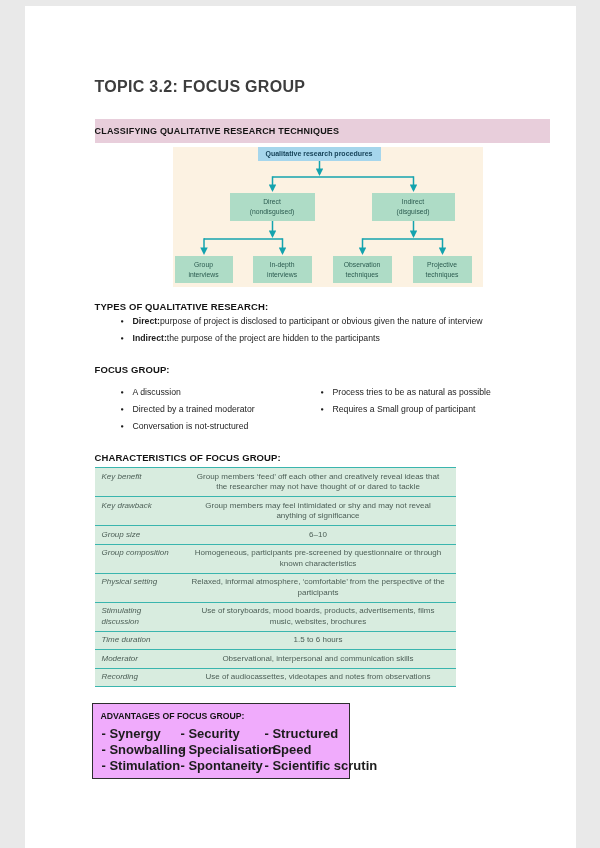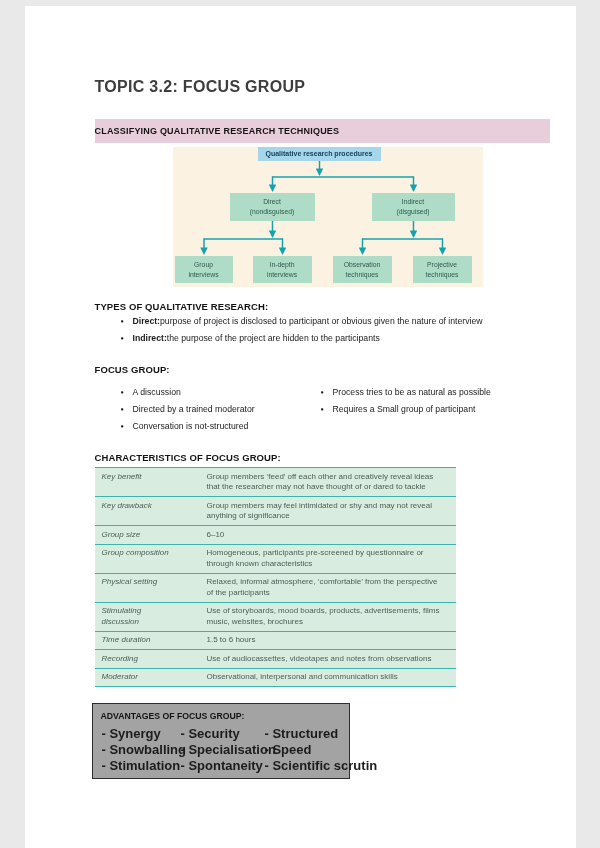--- a/index.html
+++ b/index.html
@@ -58,34 +58,34 @@
   .bold { font-weight:bold; }
   .types-list { left:70px; top:306px; width:500px; }
   .focus-left  { left:70px; top:377px; width:230px; }
   .focus-right { left:270px; top:377px; width:280px; }
 
   
   .char-table {
     position:absolute; left:70px; top:461px; width:361px;
     border-bottom:1.4px solid #3ab5ae;
   }
-  .trow { display:flex; background:#d8ecdf; border-top:1.4px solid #3ab5ae;gap:16px; }
+  .trow { display:flex; background:#d8ecdf; border-top:1.4px solid #3ab5ae; }
   .tlabel {
     flex:none; width:88px; padding:3.5px 4px 3.5px 7px;
     font-size:8px; line-height:10.5px; font-style:italic; color:#4c5e56;
   }
   .tvalue {
     flex:1; padding:3.5px 10px 3.5px 8px;
-    font-size:8px; line-height:10.5px; color:#4c5e56;
+    font-size:8px; line-height:10.5px; color:#4c5e56;text-align:center;
   }
 
   
   .adv-box, .dis-box {
     position:absolute; top:697px; height:76px;
-    border:1.6px solid #2e2e2e; background:#a3a3a3;
+    border:1.6px solid #2e2e2e; background:#f0abfc;
   }
   .adv-box { left:67px;  width:258px; }
   .dis-box { left:323px; width:200px; }
   .box-heading { position:absolute; left:8px; top:7px; font-size:8.7px; font-weight:bold; color:#141414; }
   .dis-box .box-heading { left:9px; }
   .bcol { position:absolute; font-size:13px; font-weight:bold; color:#1c1c1c; line-height:16px; white-space:nowrap; }
   .adv-c0 { left:9px;   top:22px; }
   .adv-c1 { left:88px;  top:22px; }
   .adv-c2 { left:172px; top:22px; }
   .dis-c0 { left:16px;  top:21px; }
@@ -203,26 +203,26 @@
     </div>
     <div class="trow">
       <div class="tlabel">Stimulating discussion</div>
       <div class="tvalue">Use of storyboards, mood boards, products, advertisements, films music, websites, brochures</div>
     </div>
     <div class="trow">
       <div class="tlabel">Time duration</div>
       <div class="tvalue">1.5 to 6 hours</div>
     </div>
     <div class="trow">
+      <div class="tlabel">Moderator</div>
+      <div class="tvalue">Observational, interpersonal and communication skills</div>
+    </div>
+    <div class="trow">
       <div class="tlabel">Recording</div>
       <div class="tvalue">Use of audiocassettes, videotapes and notes from observations</div>
-    </div>
-    <div class="trow">
-      <div class="tlabel">Moderator</div>
-      <div class="tvalue">Observational, interpersonal and communication skills</div>
     </div>
   </div>
 
   <div class="adv-box">
     <div class="box-heading">ADVANTAGES OF FOCUS GROUP:</div>
     <div class="bcol adv-c0">
       <div>- Synergy</div>
       <div>- Snowballing</div>
       <div>- Stimulation</div>
     </div>

